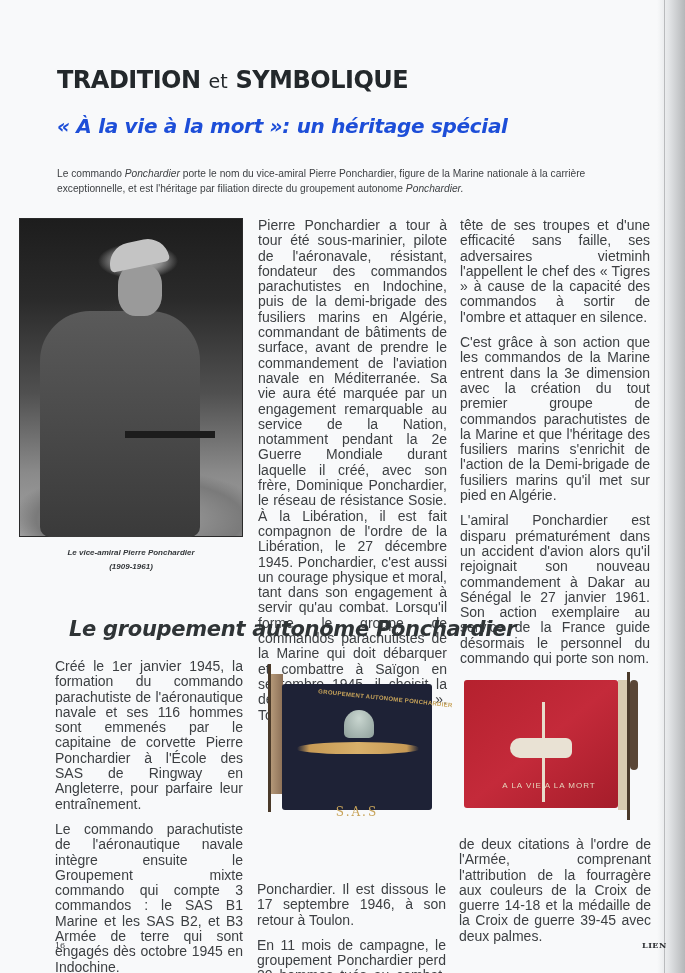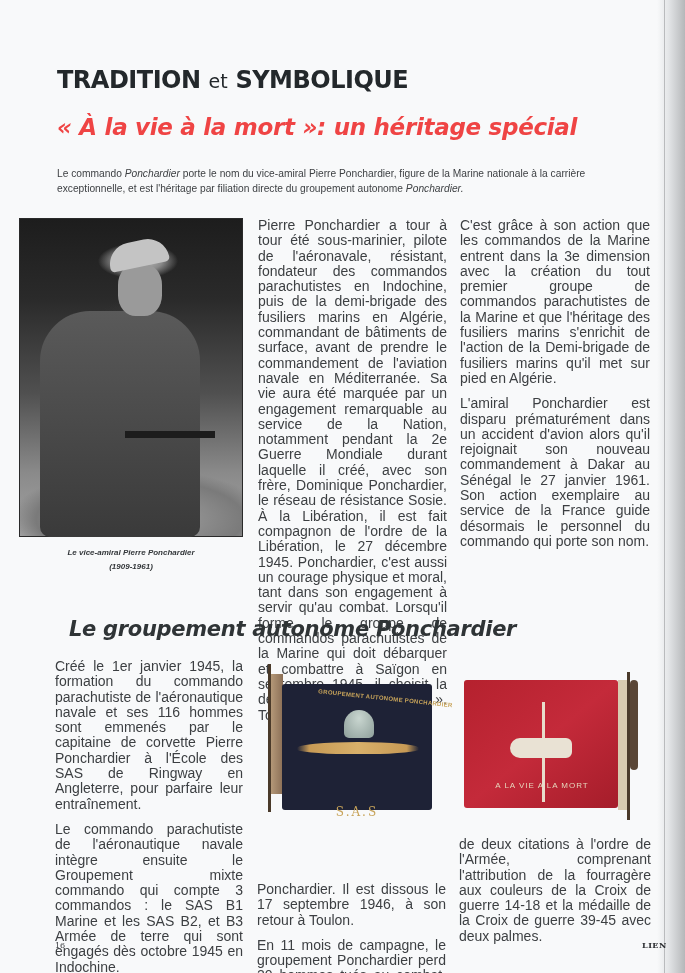--- a/index.html
+++ b/index.html
@@ -14,21 +14,21 @@
 
   .section-title {
     position: absolute; left: 57px; top: 66px;
     font-family: "DejaVu Sans", sans-serif; font-weight: bold; font-size: 24px;
     letter-spacing: -0.5px; color: #23282b;
   }
   .section-title .light { font-weight: normal; font-size: 19px; letter-spacing: 0; margin-top: 43px; }
   .headline {
     position: absolute; left: 57px; top: 114px;
     font-family: "DejaVu Sans", sans-serif; font-weight: bold; font-style: italic;
-    font-size: 23px; color: #ef4444; letter-spacing: -0.3px; white-space: nowrap;
+    font-size: 20px; color: #1d4ed8; letter-spacing: -0.3px; white-space: nowrap;
   }
   .intro {
     position: absolute; left: 57px; top: 166px; width: 595px;
     font-family: "Liberation Sans", sans-serif; font-size: 11px; line-height: 15px;
     color: #3c3f42; transform: scaleX(0.93); transform-origin: left top; width: 640px;
   }
   .intro em { font-style: italic; }
 
   .photo {
     position: absolute; left: 19px; top: 218px; width: 224px; height: 319px;
@@ -111,21 +111,21 @@
   }
   #flag-mort .sleeve { position: absolute; left: 156px; top: 8px; width: 10px; height: 130px; background: #d8cbb0; }
   #flag-mort .pole { position: absolute; left: 165px; top: 0; width: 3px; height: 148px; background: #4a3a2a; }
   #flag-mort .cord { position: absolute; left: 168px; top: 8px; width: 8px; height: 90px; background: #5a4636; border-radius: 4px; }
   #flag-mort .sword { position: absolute; left: 78px; top: 22px; width: 3px; height: 100px; background: #e8dccb; }
   #flag-mort .hand {
     position: absolute; left: 46px; top: 58px; width: 62px; height: 20px;
     background: #e9e2d4; border-radius: 10px 6px 6px 10px;
   }
   #flag-mort .motto {
-    position: absolute; left: 0; top: 101px; width: 156px; text-align: center;
+    position: absolute; left: 7px; top: 101px; width: 156px; text-align: center;
     font-size: 8px; color: #e6d7bd; letter-spacing: 1px; white-space: nowrap;
   }
 
   .page-number {
     position: absolute; left: 55px; top: 941px; font-family: "DejaVu Serif", serif;
     font-size: 8px; color: #3a3d40;
   }
   .footer-brand {
     position: absolute; left: 642px; top: 940px; font-family: "DejaVu Serif", serif;
     font-weight: bold; font-size: 8px; letter-spacing: 0.5px; color: #2b2e31;
@@ -159,20 +159,21 @@
   <div class="caption">
     <div>Le vice-amiral Pierre Ponchardier</div>
     <div>(1909-1961)</div>
   </div>
 
   <div class="col" id="col-b">
     <p><span>Pierre Ponchardier a tour à tour été sous-marinier, pilote de l'aéronavale, résistant, fondateur des commandos parachutistes en Indochine, puis de la demi-brigade des fusiliers marins en Algérie, commandant de bâtiments de surface, avant de prendre le commandement de l'aviation navale en Méditerranée. Sa vie aura été marquée par un engagement remarquable au service de la Nation, notamment pendant la 2e Guerre Mondiale durant laquelle il créé, avec son frère, Dominique Ponchardier, le réseau de résistance Sosie. À la Libération, il est fait compagnon de l'ordre de la Libération, le 27 décembre 1945. Ponchardier, c'est aussi un courage physique et moral, tant dans son engagement à servir qu'au combat. Lorsqu'il forme le groupe de commandos parachutistes de la Marine qui doit débarquer et combattre à Saïgon en septembre 1945, il choisit la devise « </span><em>A la vie à la mort</em><span> ». Toujours en</span></p>
   </div>
 
   <div class="col" id="col-c">
+    <p>tête de ses troupes et d'une efficacité sans faille, ses adversaires vietminh l'appellent le chef des « Tigres » à cause de la capacité des commandos à sortir de l'ombre et attaquer en silence.</p>
     <p>C'est grâce à son action que les commandos de la Marine entrent dans la 3e dimension avec la création du tout premier groupe de commandos parachutistes de la Marine et que l'héritage des fusiliers marins s'enrichit de l'action de la Demi-brigade de fusiliers marins qu'il met sur pied en Algérie.</p>
     <p>L'amiral Ponchardier est disparu prématurément dans un accident d'avion alors qu'il rejoignait son nouveau commandement à Dakar au Sénégal le 27 janvier 1961. Son action exemplaire au service de la France guide désormais le personnel du commando qui porte son nom.</p>
   </div>
 
   <div class="heading2">Le groupement autonome Ponchardier</div>
 
   <div class="col" id="col-d">
     <p>Créé le 1er janvier 1945, la formation du commando parachutiste de l'aéronautique navale et ses 116 hommes sont emmenés par le capitaine de corvette Pierre Ponchardier à l'École des SAS de Ringway en Angleterre, pour parfaire leur entraînement.</p>
     <p>Le commando parachutiste de l'aéronautique navale intègre ensuite le Groupement mixte commando qui compte 3 commandos : le SAS B1 Marine et les SAS B2, et B3 Armée de terre qui sont engagés dès octobre 1945 en Indochine.</p>
   </div>

